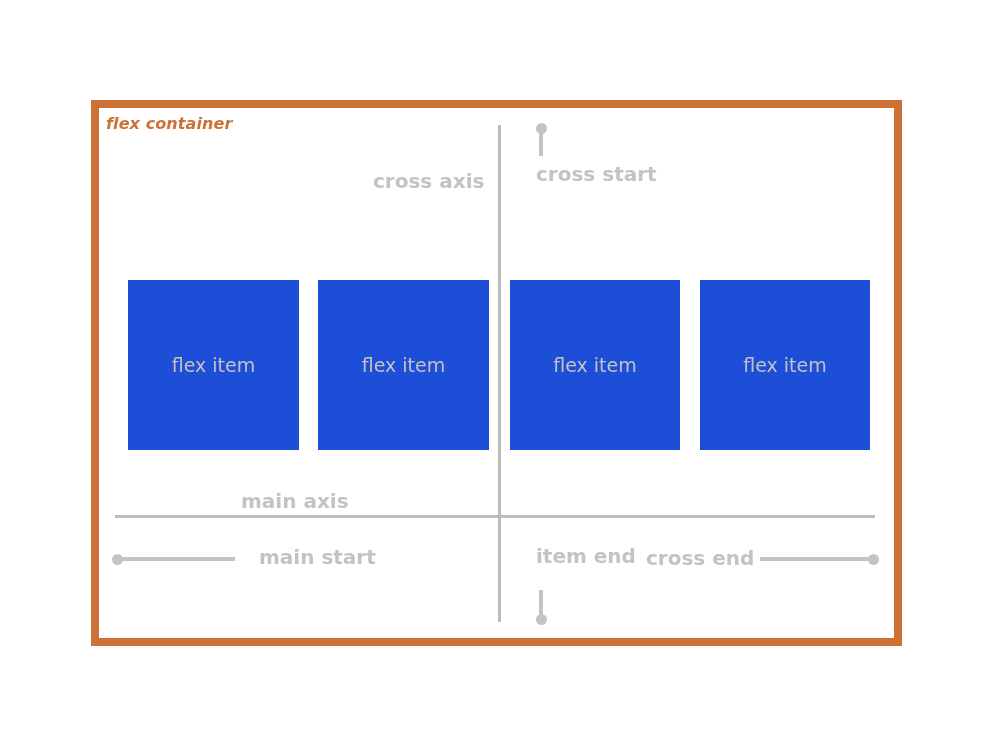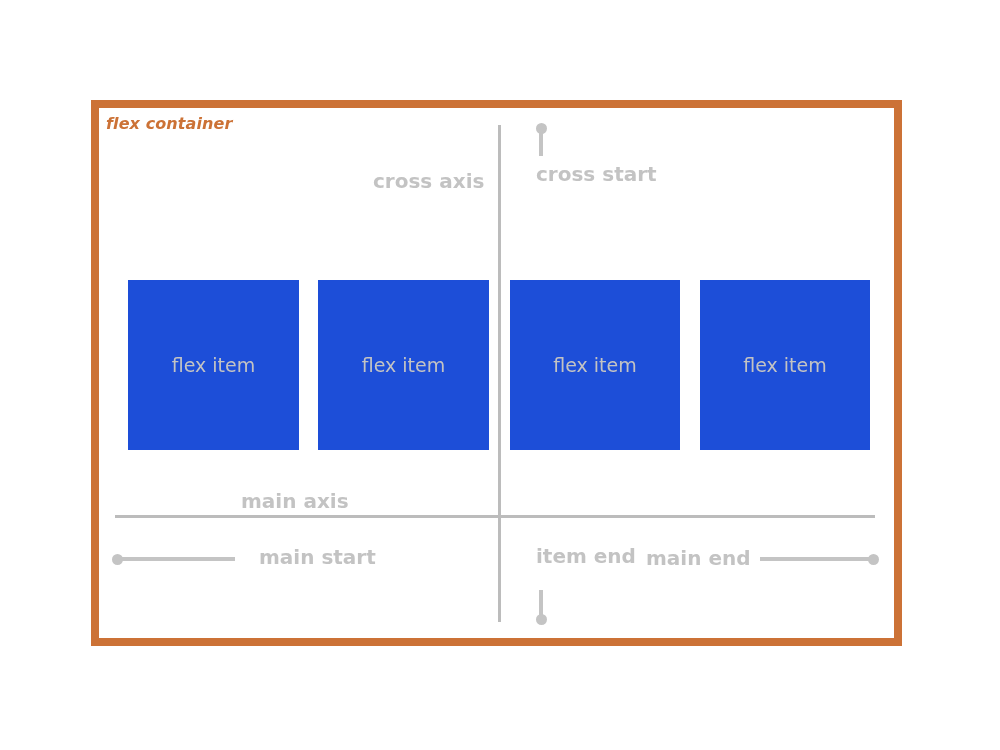--- a/index.html
+++ b/index.html
@@ -161,21 +161,21 @@
   <div class="axis-label label-cross-axis">cross axis</div>
 
   <div class="axis-label label-cross-start">cross start</div>
 
   <div class="axis-label label-main-axis">main axis</div>
 
   <div class="axis-label label-main-start">main start</div>
 
   <div class="axis-label label-cross-end">item end</div>
 
-  <div class="axis-label label-main-end">main end</div>
+  <div class="axis-label label-main-end">cross end</div>
 
   <div class="flex-item item-1">
     <span class="item-label">flex item</span>
   </div>
   <div class="flex-item item-2">
     <span class="item-label">flex item</span>
   </div>
   <div class="flex-item item-3">
     <span class="item-label">flex item</span>
   </div>

